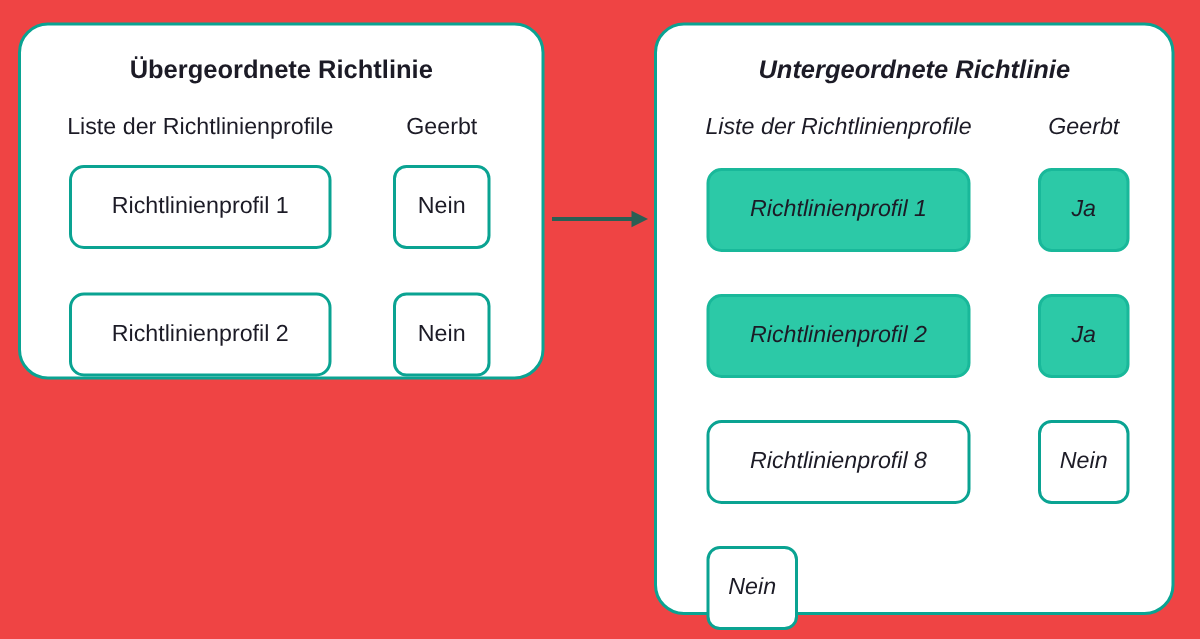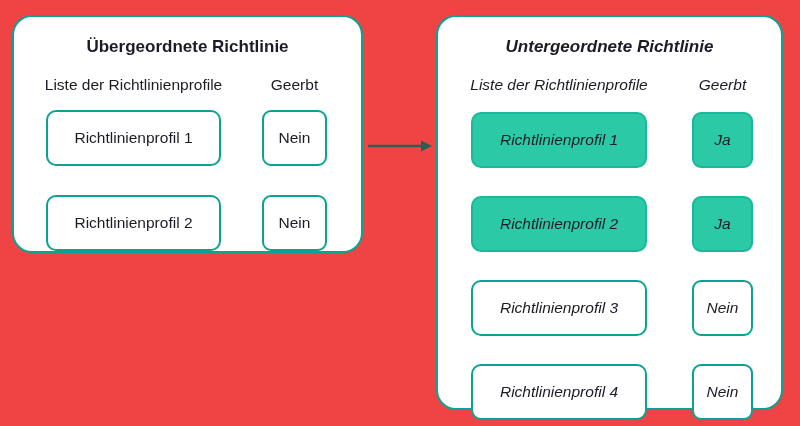--- a/index.html
+++ b/index.html
@@ -86,23 +86,22 @@
       </div>
       <div class="row highlight">
         <div class="node profile">Richtlinienprofil 1</div>
         <div class="node inherit">Ja</div>
       </div>
       <div class="row highlight">
         <div class="node profile">Richtlinienprofil 2</div>
         <div class="node inherit">Ja</div>
       </div>
       <div class="row">
-        <div class="node profile">Richtlinienprofil 3</div>
+        <div class="node profile">Richtlinienprofil 8</div>
         <div class="node inherit">Nein</div>
       </div>
       <div class="row">
-        <div class="node profile">Richtlinienprofil 4</div>
         <div class="node inherit">Nein</div>
       </div>
     </div>
   </section>
 
 </div>
 
 </body></html>

